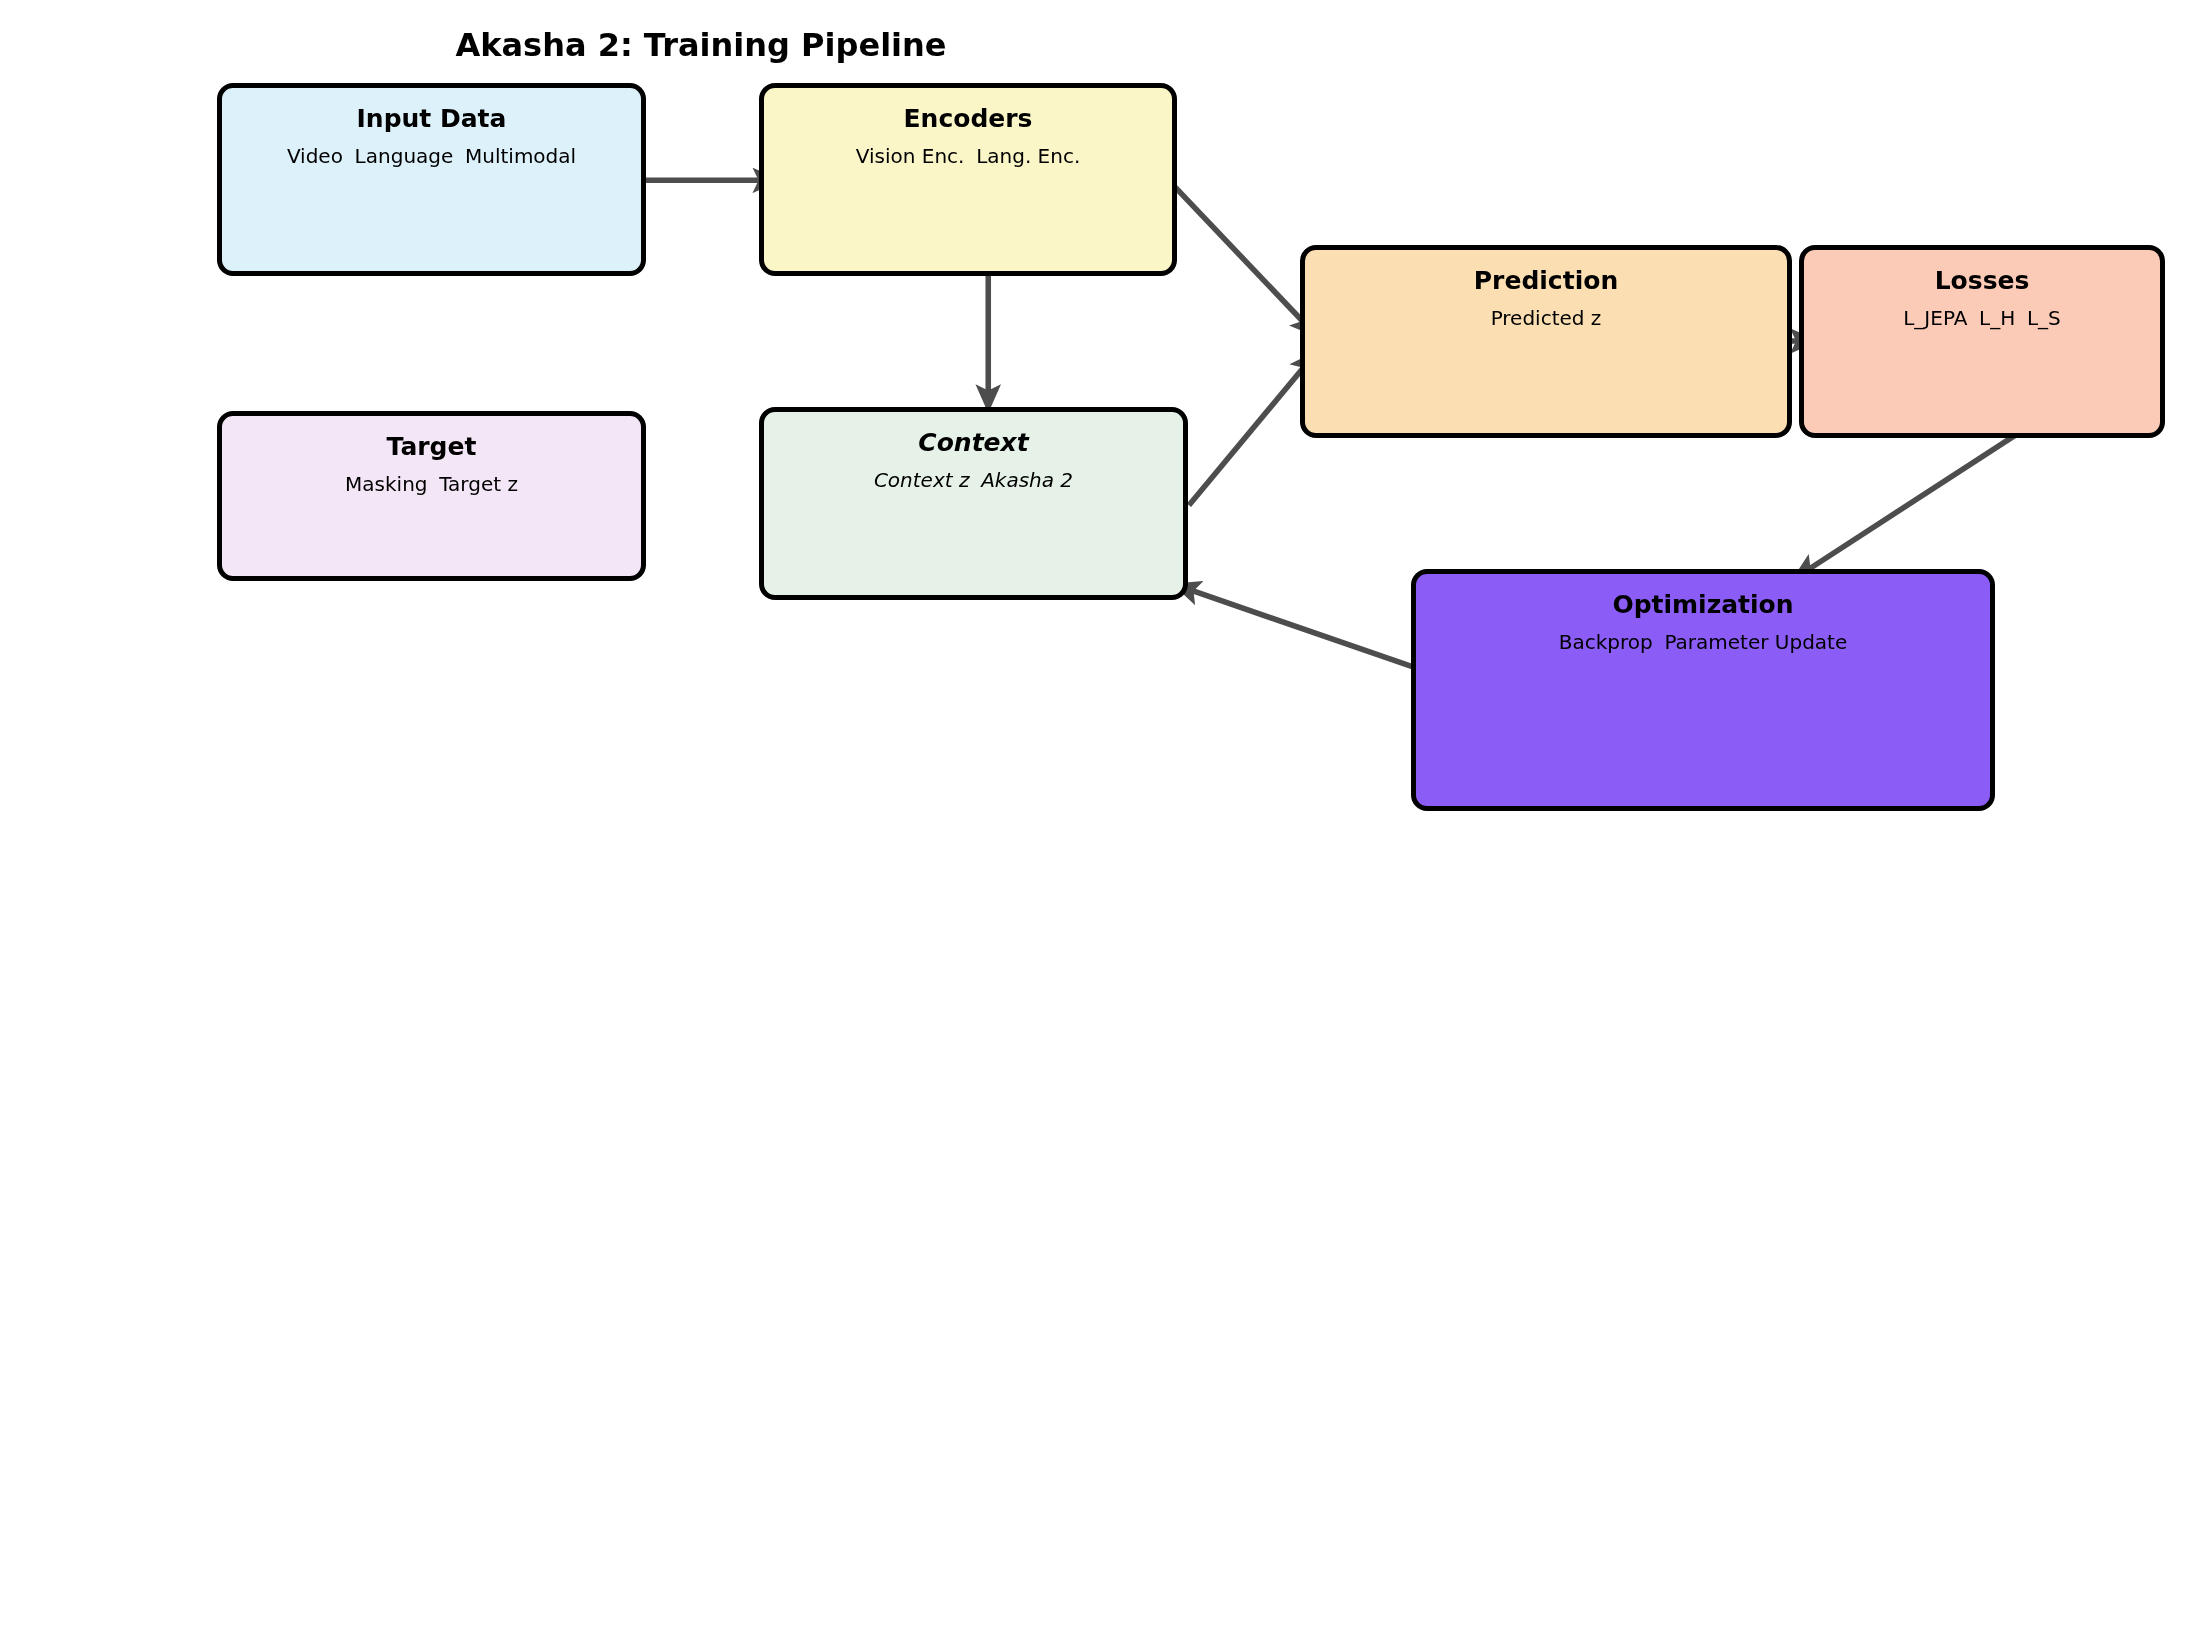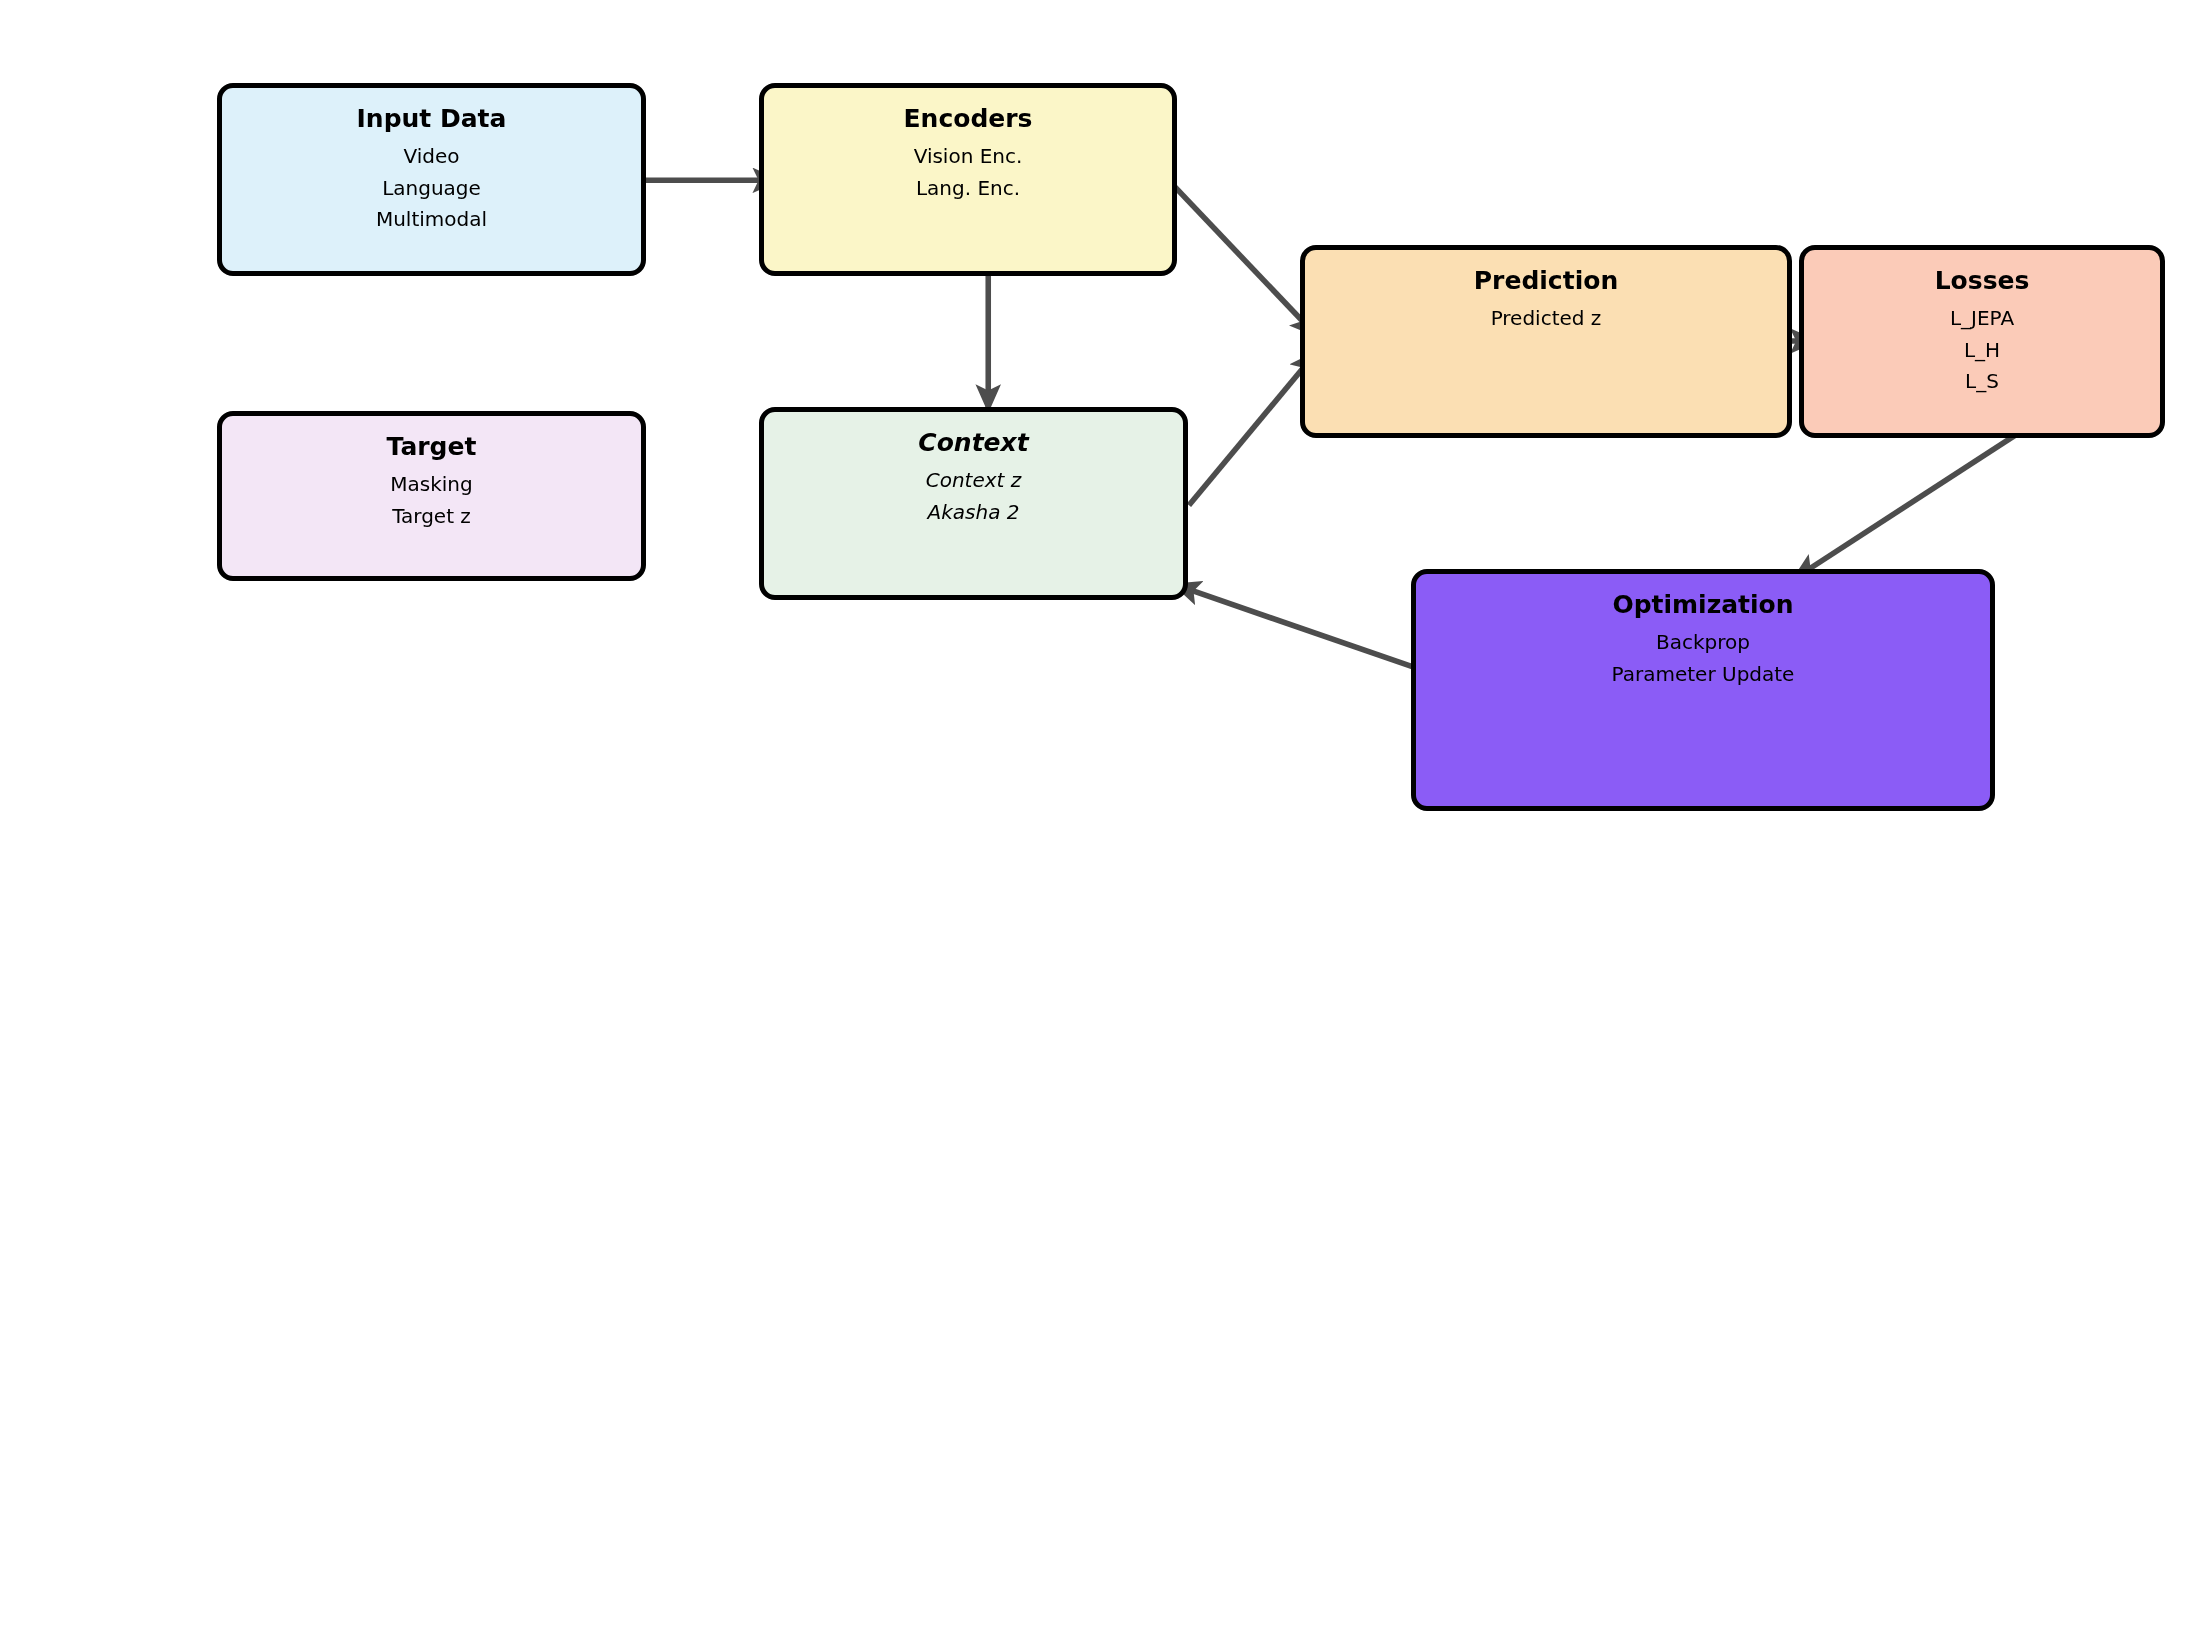--- a/index.html
+++ b/index.html
@@ -50,37 +50,38 @@
     font-size: 25px;
     font-weight: bold;
     color: #000000;
     margin-top: 17px;
     line-height: 1.1;
     text-align: center;
   }
   .node-lines {
     margin-top: 13.6px;
     display: flex;
-    flex-direction: column;
+    flex-direction: row;
     align-items: center;
     gap: 11.7px;
   }
   .node-line {
     font-size: 20px;
     color: #000000;
     line-height: 1.0;
     text-align: center;
     white-space: nowrap;
   }
 </style>
 </head>
 <body>
 
 <div id="canvas">
 
+  <div class="diagram-title">Akasha 2: Training Pipeline</div>
 
   <svg id="edge-layer" viewBox="0 0 3570 2670" xmlns="http://www.w3.org/2000/svg">
     <defs>
       <marker id="arrowhead" markerWidth="5.2" markerHeight="4.6" refX="4.2" refY="2.3" orient="auto" markerUnits="strokeWidth">
         <path d="M0,0 L5.2,2.3 L0,4.6 L1.1,2.3 z" fill="#4d4d4d"></path>
       </marker>
     </defs>
     <g id="edges-group">
         <line x1="675" y1="292" x2="1256" y2="292" stroke="#4d4d4d" stroke-width="9" marker-end="url(#arrowhead)"></line>
         <line x1="1600" y1="430" x2="1600" y2="660" stroke="#4d4d4d" stroke-width="9" marker-end="url(#arrowhead)"></line>

